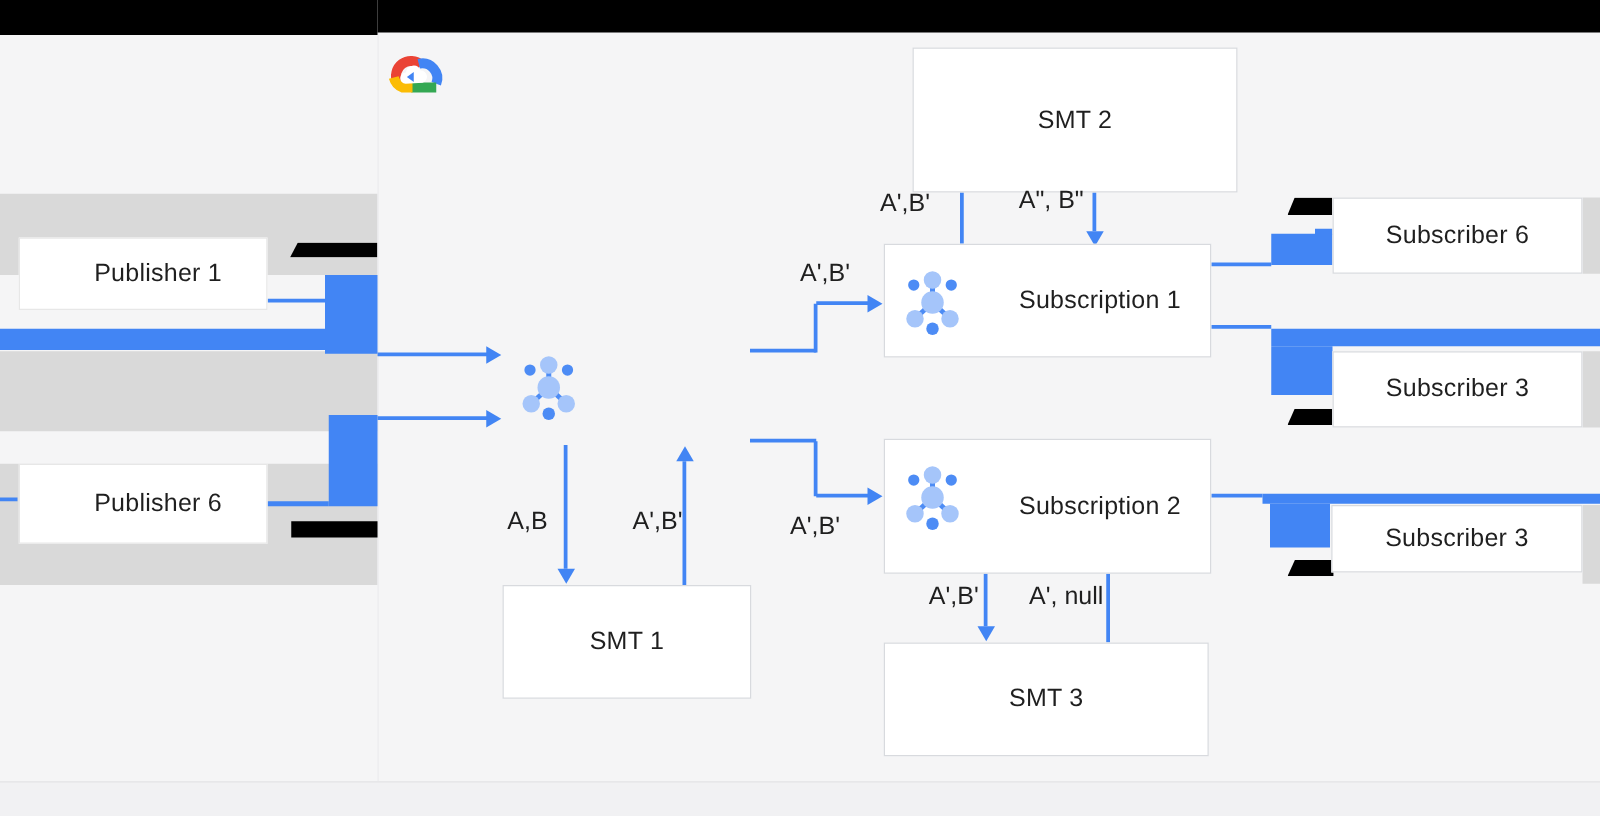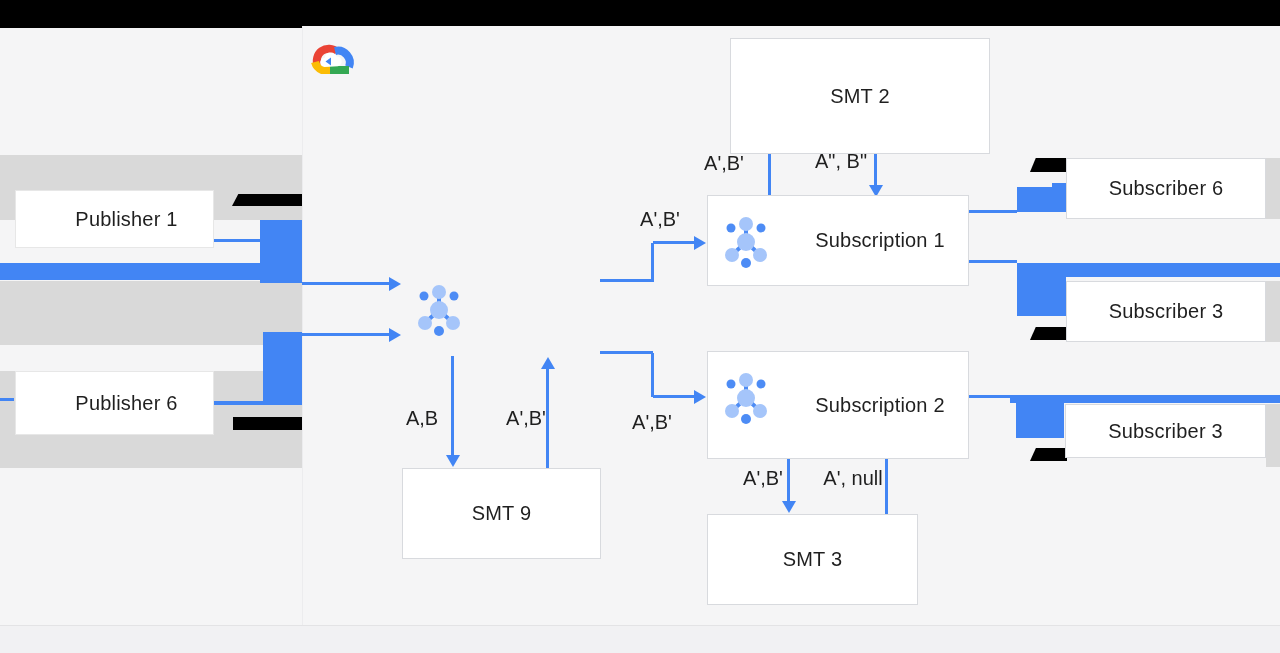--- a/index.html
+++ b/index.html
@@ -120,26 +120,26 @@
   <div class="blue" style="left:885px;top:457px;width:3px;height:57px"></div>
   <div class="ah u" style="left:880px;top:445px"></div>
 
   <div class="box pub" style="left:15px;top:190px;width:199px;height:58px">
     <span>Publisher 1</span>
   </div>
   <div class="box pub" style="left:15px;top:371px;width:199px;height:64px">
     <span>Publisher 6</span>
   </div>
   <div class="box" style="left:402px;top:468px;width:199px;height:91px">
-    <span>SMT 9</span>
+    <span>SMT 1</span>
   </div>
   <div class="box" style="left:730px;top:38px;width:260px;height:116px">
     <span>SMT 2</span>
   </div>
-  <div class="box" style="left:707px;top:514px;width:211px;height:91px">
+  <div class="box" style="left:707px;top:514px;width:260px;height:91px">
     <span>SMT 3</span>
   </div>
   <div class="box padded" style="left:707px;top:195px;width:262px;height:91px">
     <span>Subscription 1</span>
   </div>
   <div class="box padded" style="left:707px;top:351px;width:262px;height:108px">
     <span>Subscription 2</span>
   </div>
   <div class="box" style="left:1066px;top:158px;width:200px;height:61px">
     <span>Subscriber 6</span>

